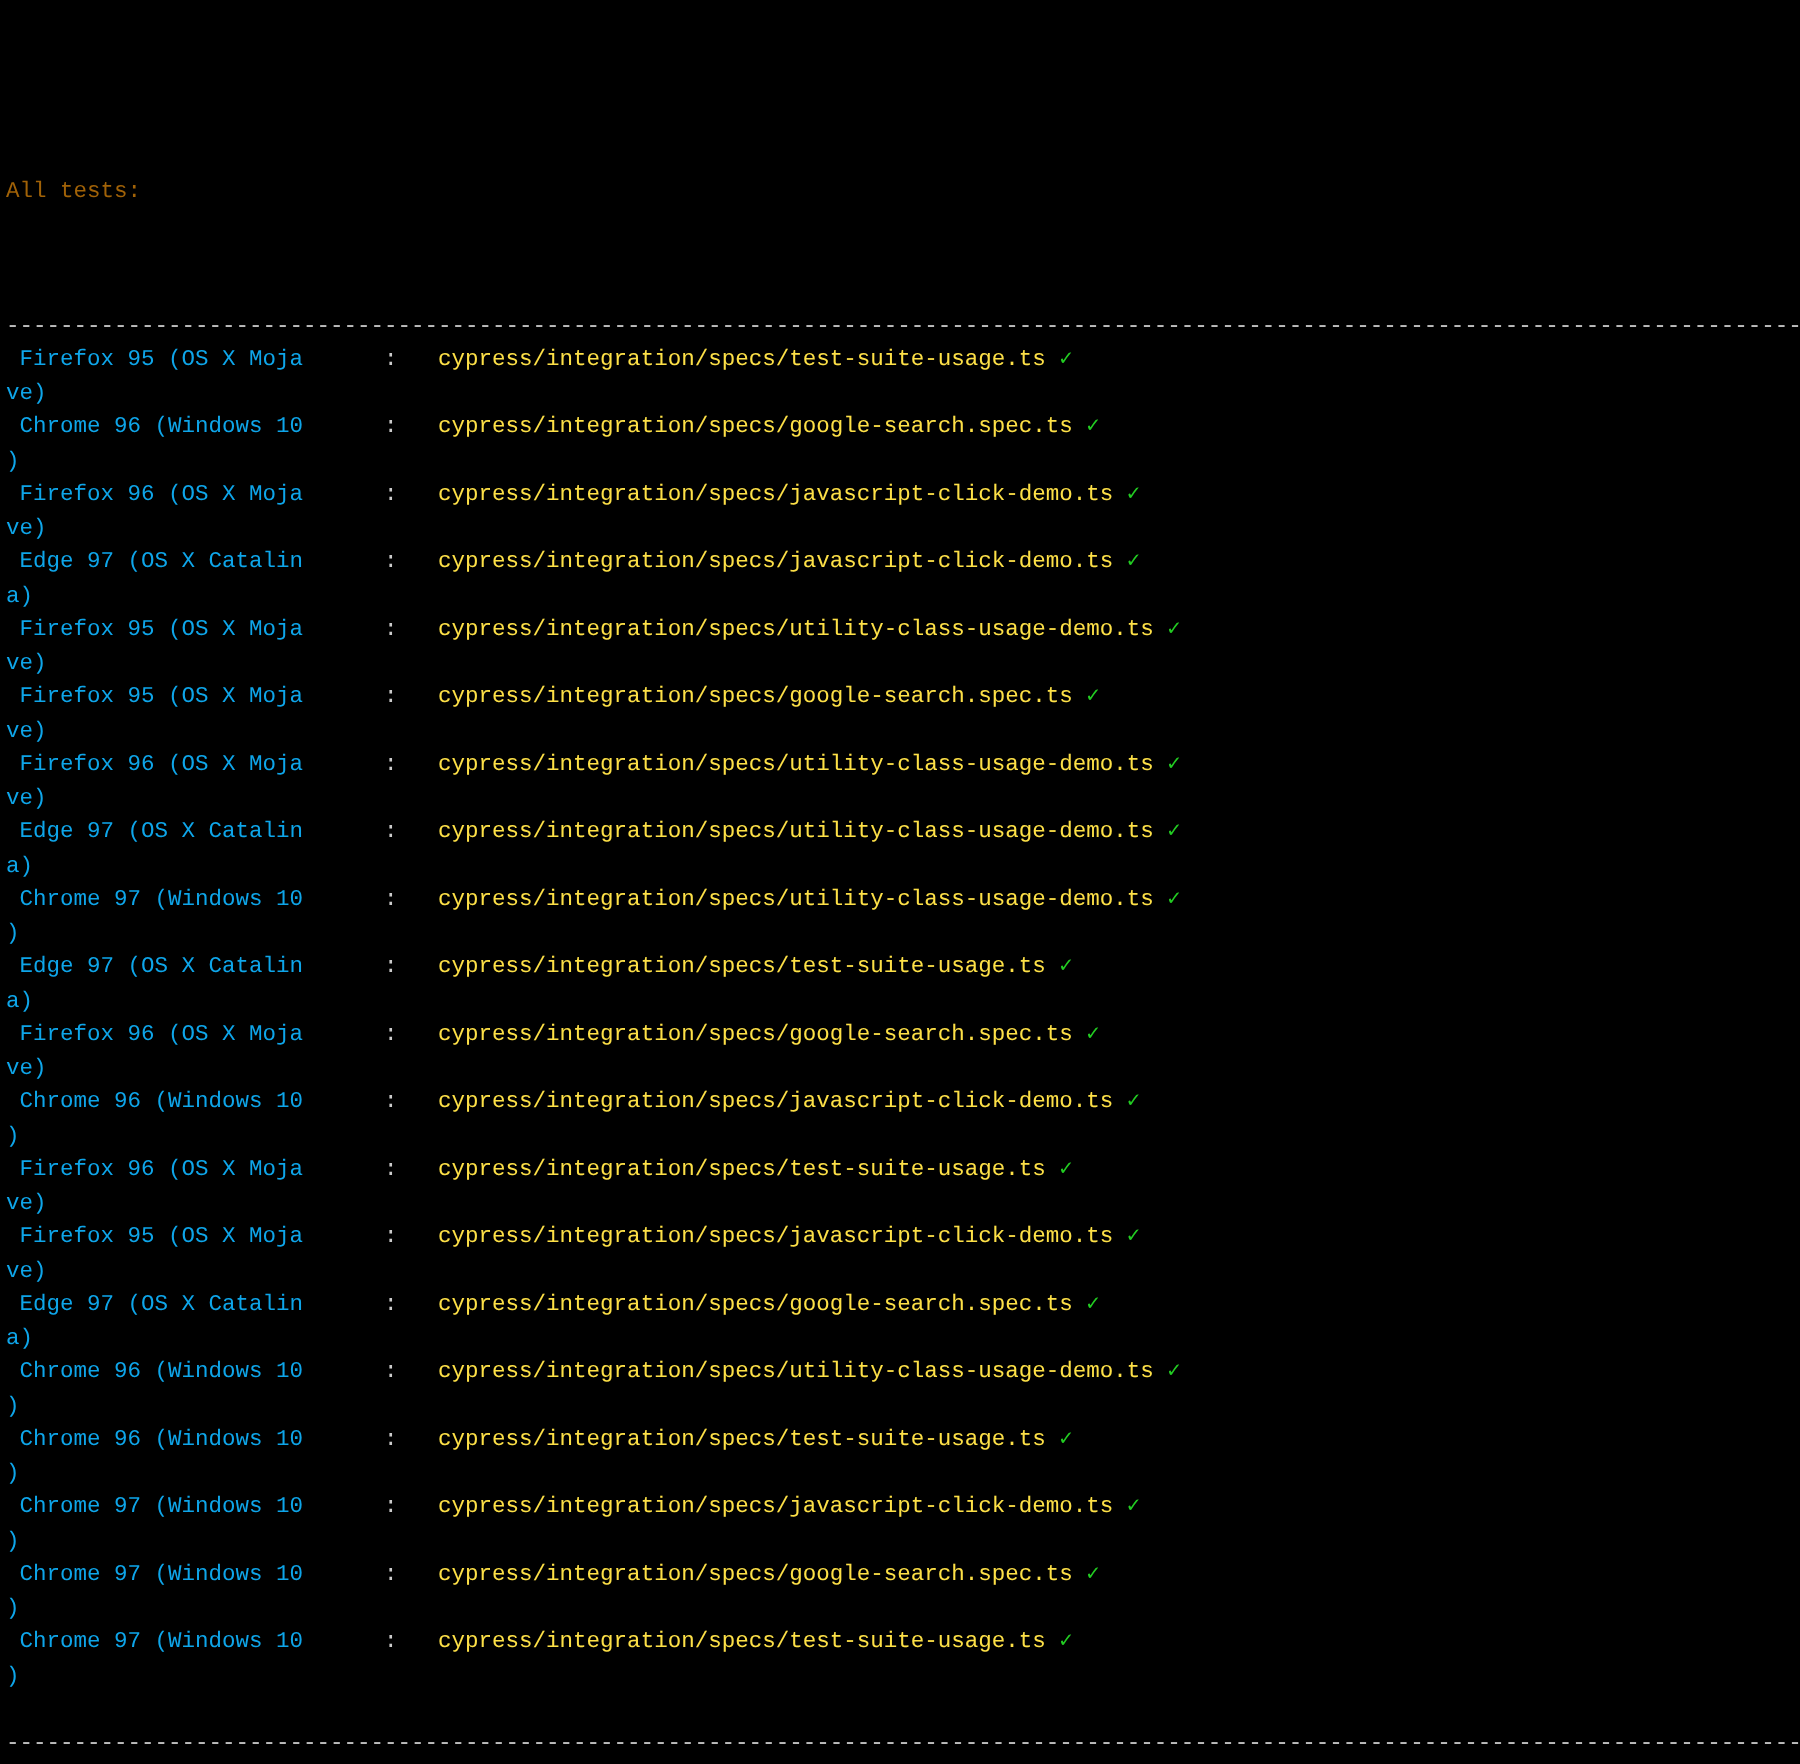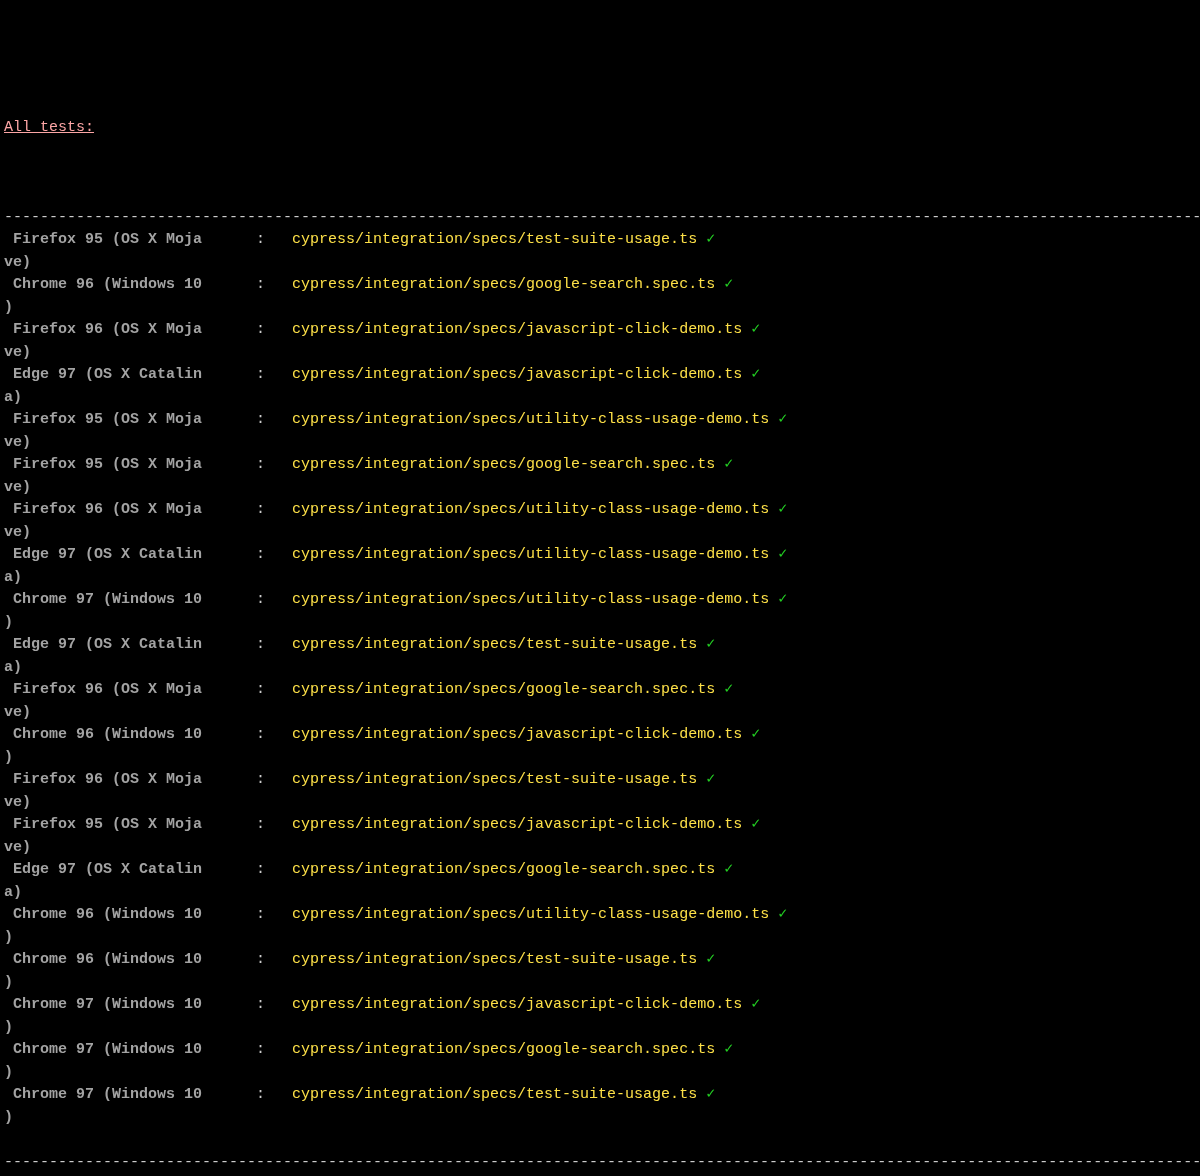--- a/index.html
+++ b/index.html
@@ -11,23 +11,23 @@
     line-height: 1.5;
     width: 1200px;
     height: 1176px;
     overflow: hidden;
     white-space: pre;
     padding: 0;
   }
   .terminal {
     padding: 4px 4px;
   }
-  .header-line { color: #fca5a5; text-decoration: underline; }
+  .header-line { color: #a16207; }
   .dash-line { color: #cccccc; letter-spacing: 0; }
-  .row .browser { color: #a3a3a3; font-weight: bold; }
+  .row .browser { color: #0ea5e9; }
   .row .sep { color: #cccccc; }
   .row .spec { color: #fde047; }
   .check { color: #22cc22; }
 </style>
 </head>
 <body>
 
 
 
 <div class="terminal">

